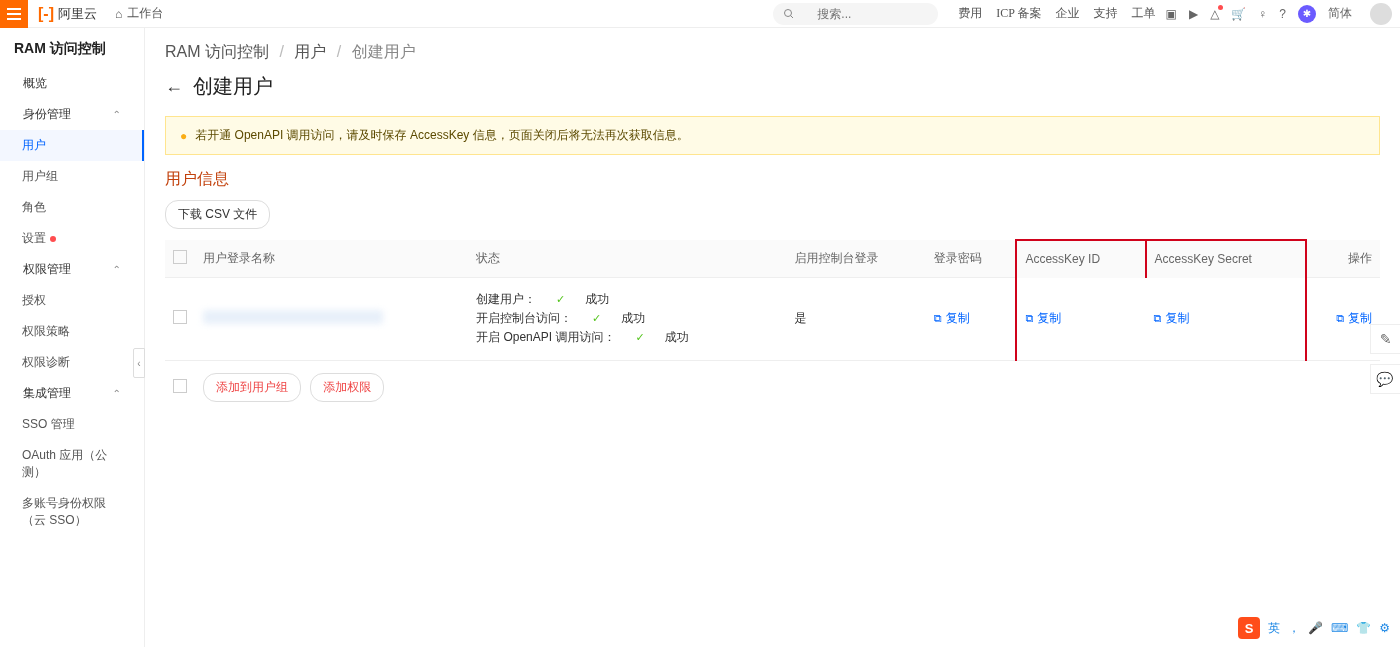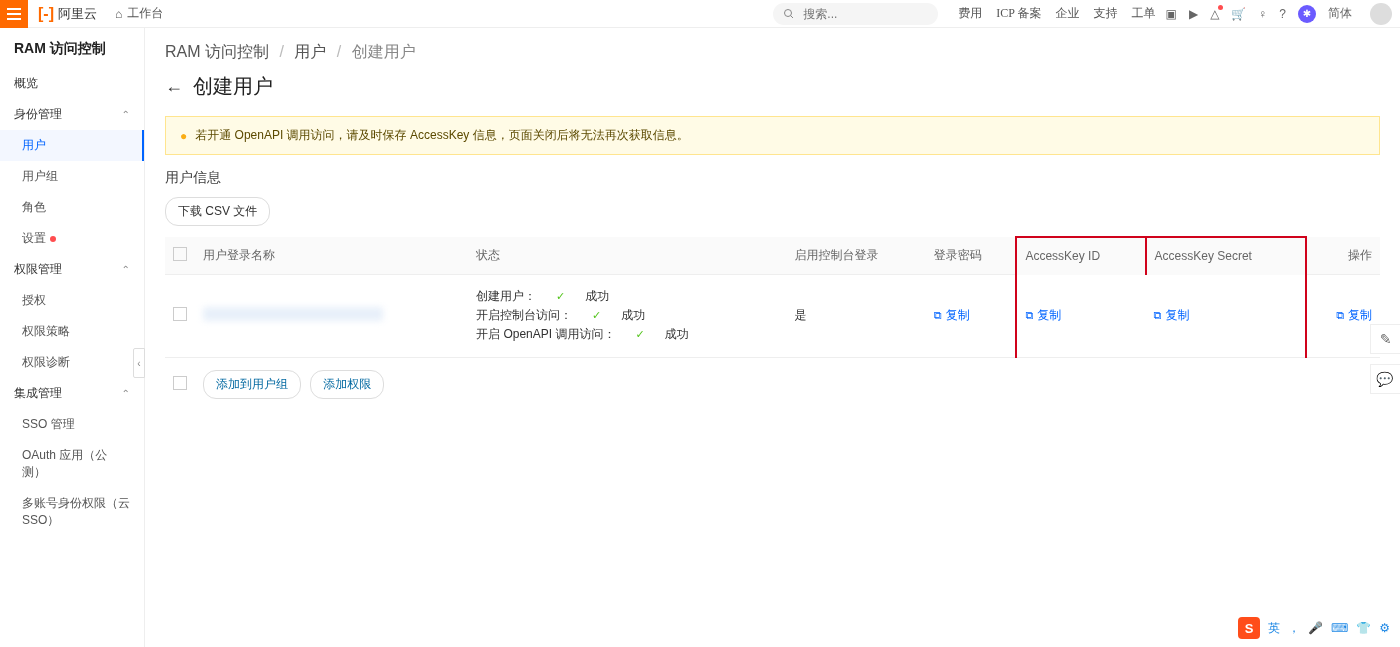--- a/index.html
+++ b/index.html
@@ -4,50 +4,50 @@
 <style>
 * { margin: 0; padding: 0; box-sizing: border-box; }
 body { font-family: -apple-system, "PingFang SC", "Microsoft YaHei", sans-serif; font-size: 12px; color: #333; background: #fff; }
 .topbar { height: 28px; display: flex; align-items: center; border-bottom: 1px solid #eee; }
 .hamburger { width: 28px; height: 28px; background: #ff6a00; display: flex; align-items: center; justify-content: center; cursor: pointer; }
 .hamburger-lines { display: flex; flex-direction: column; gap: 3px; }
 .hamburger-lines span { width: 14px; height: 2px; background: #fff; }
 .logo { display: flex; align-items: center; margin-left: 10px; gap: 4px; color: #333; font-size: 13px; }
 .logo-icon { color: #ff6a00; font-weight: bold; font-size: 16px; }
 .workspace { margin-left: 18px; display: flex; align-items: center; gap: 5px; cursor: pointer; color: #555; }
-.search-box { margin-left: auto; margin-right: 20px; width: 165px; height: 22px; background: #f5f5f5; border-radius: 11px; display: flex; align-items: center; padding: 0 10px; gap: 8px; color: #888; }
+.search-box { margin-left: auto; margin-right: 20px; width: 165px; height: 22px; background: #f5f5f5; border-radius: 11px; display: flex; align-items: center; padding: 0 10px; gap: 22px; color: #888; }
 .search-box input { border: none; background: transparent; outline: none; width: 100%; font-size: 12px; }
 .top-links { display: flex; align-items: center; gap: 14px; margin-right: 10px; color: #555; font-size: 12px; }
 .top-links .link { cursor: pointer; white-space: nowrap; font-family: Liberation Serif, serif; }
 .top-icons { display: flex; align-items: center; gap: 12px; margin-right: 10px; color: #666; }
 .top-icons .icon { cursor: pointer; position: relative; }
 .bell-dot { position: absolute; top: -2px; right: -4px; width: 5px; height: 5px; background: #ff4d4f; border-radius: 50%; }
 .lang-badge { width: 18px; height: 18px; border-radius: 50%; background: #6b5bff; color: #fff; display: flex; align-items: center; justify-content: center; font-size: 10px; }
 .avatar { width: 22px; height: 22px; border-radius: 50%; background: #ddd; margin: 0 8px; cursor: pointer; }
 .container { display: flex; height: calc(100vh - 28px); }
 .sidebar { width: 145px; border-right: 1px solid #eee; padding-top: 12px; position: relative; }
 .sidebar-title { font-size: 14px; font-weight: 600; padding: 0 14px 10px; color: #222; }
-.sidebar-item { padding: 7px 14px; cursor: pointer; color: #333; font-size: 12px; display: flex; align-items: center; justify-content: space-between; }
+.sidebar-item { padding: 7px 23px; cursor: pointer; color: #333; font-size: 12px; display: flex; align-items: center; justify-content: space-between; }
 .sidebar-item.sub { padding-left: 22px; color: #555; }
 .sidebar-item.active { color: #0064ff; background: #f3f7ff; border-right: 2px solid #0064ff; }
 .sidebar-item .dot { width: 6px; height: 6px; background: #ff4d4f; border-radius: 50%; display: inline-block; margin-left: 4px; }
 .chev { color: #888; font-size: 10px; }
 .collapse-handle { position: absolute; right: -1px; top: 320px; width: 12px; height: 30px; border: 1px solid #ddd; background: #fff; display: flex; align-items: center; justify-content: center; cursor: pointer; font-size: 10px; color: #888; border-radius: 2px 0 0 2px; }
 .main { flex: 1; padding: 14px 20px; overflow: auto; }
 .breadcrumb { font-size: 16px; color: #888; margin-bottom: 10px; }
 .breadcrumb .bc-link { color: #555; cursor: pointer; }
 .breadcrumb .sep { margin: 0 6px; color: #bbb; }
 .page-head { display: flex; align-items: center; gap: 10px; margin-bottom: 16px; }
 .back-arrow { font-size: 18px; cursor: pointer; color: #333; }
 .page-title { font-size: 20px; font-weight: 500; color: #222; }
 .warning-bar { background: #fffbe6; border: 1px solid #ffe58f; padding: 10px 14px; display: flex; align-items: center; gap: 8px; margin-bottom: 14px; color: #5c4a00; font-size: 12px; }
 .warn-icon { color: #faad14; }
-.section-title { font-size: 14px; color: #404040; margin-bottom: 10px; }
+.section-title { font-size: 16px; color: #c2410c; margin-bottom: 10px; }
 .btn { border: 1px solid #ddd; background: #fff; padding: 5px 12px; font-size: 12px; cursor: pointer; border-radius: 13px; color: #333; }
-.btn.disabled { color: #0369a1; cursor: not-allowed; }
+.btn.disabled { color: #ef4444; cursor: not-allowed; }
 .table { width: 100%; border-collapse: collapse; margin-top: 10px; }
 .table th { text-align: left; font-weight: normal; color: #666; font-size: 12px; padding: 10px 8px; border-bottom: 1px solid #eee; background: #fafafa; }
 .table td { padding: 12px 8px; border-bottom: 1px solid #eee; font-size: 12px; vertical-align: middle; color: #333; }
 .checkbox { width: 14px; height: 14px; border: 1px solid #ccc; cursor: pointer; display: inline-block; }
 .status-line { display: flex; align-items: center; gap: 20px; line-height: 1.6; }
 .check { color: #52c41a; font-size: 11px; }
 .copy-link { color: #0064ff; cursor: pointer; display: inline-flex; align-items: center; gap: 4px; font-size: 12px; }
 .copy-icon { font-size: 11px; }
 .highlight-box { border: 2px solid #d0021b; }
 .blurred { filter: blur(3px); background: #e8f0fa; color: #e8f0fa; display: inline-block; width: 180px; height: 14px; border-radius: 2px; }

